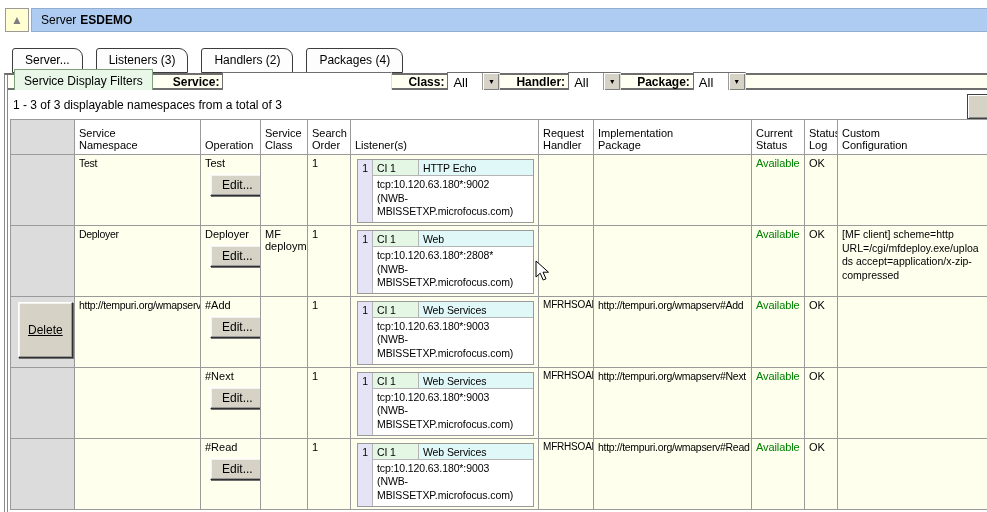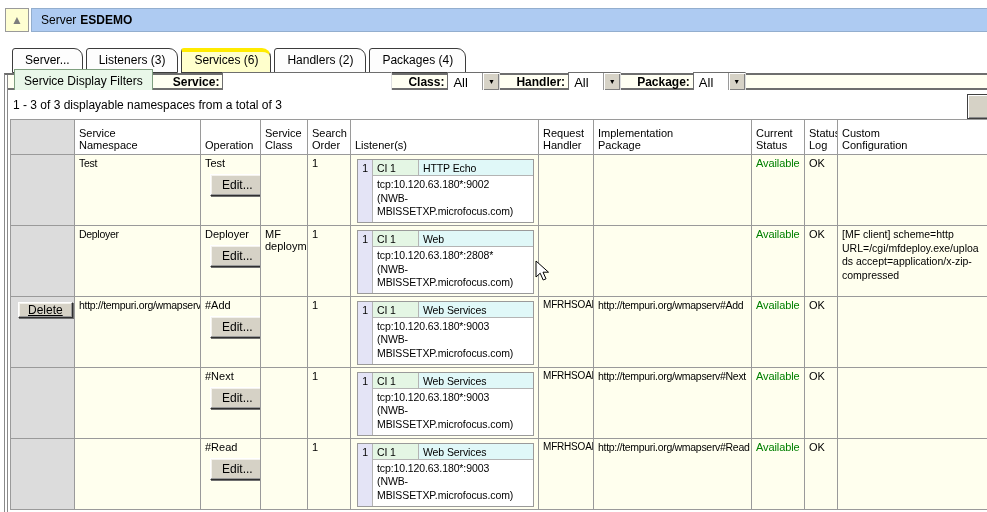--- a/index.html
+++ b/index.html
@@ -16,21 +16,21 @@
     display:flex; align-items:center; justify-content:center;
     color:#7d7d7d; font-size:12px; cursor:default; padding:0;
   }
   .title-bar {
     flex:1; background:#AECBF2; border:1px solid #93AECE; border-right:none;
     display:flex; align-items:center; padding-left:9px; font-size:12px;
   }
   .title-bar b { margin-left:4px; }
 
   
-  .tabs { display:flex; gap:3px; margin:16px 0 0 12px; align-items:flex-end; }
+  .tabs { display:flex; gap:13px; margin:16px 0 0 12px; align-items:flex-end; }
   .tab {
     background:#FDFDFD; border:1px solid #3c3c3c; border-bottom:1px solid #3c3c3c;
     border-radius:3px 9px 0 0; padding:4px 12px 5px 12px; font-size:12px; cursor:default;
   }
   .tab.active { background:#FFFFCC; border-top:4px solid #FFEB00; padding-top:1px; }
 
   
   .panel { margin-left:4px; border-top:2px solid #6e6e6e; border-left:1px solid #8a8a8a; }
   .panel-inner { border-left:1px solid #8a8a8a; margin-left:2px; padding-bottom:5px; }
 
@@ -81,21 +81,21 @@
   .c-custom { font-size:10.5px; line-height:1.3; word-wrap:break-word;margin-left:12px; }
 
   
   .btn3d {
     background:#D6D2C6; color:#000; font:12px "Liberation Sans",sans-serif;
     border:1px solid; border-color:#ffffff #303030 #303030 #ffffff;
     box-shadow: inset -1px -1px 0 #9a9a9a, inset 1px 1px 0 #f4f2ec, 1px 1px 0 #707070;
     padding:3px 10px; cursor:default;
   }
   .edit-btn { display:block; margin:5px 0 0 5px; padding:3px 11px; }
-  .delete-btn { margin:3px 0 4px 3px; padding:0 9px;text-decoration:underline; }
+  .delete-btn { margin:3px 0 4px 3px; padding:20px 9px;text-decoration:underline; }
 
   
   .lt { display:grid; grid-template-columns:15px 46px 1fr; width:177px; border:1px solid #9a9a9a; background:#fff; margin:2px 0 0 2px; font-size:10.5px; letter-spacing:-0.1px; }
   .lt-num  { grid-row:1 / 3; background:#E4E4F6; border-right:1px solid #b4b4b4; text-align:center; padding-top:2px; }
   .lt-ci   { background:#E4F6E4; border-right:1px solid #b4b4b4; border-bottom:1px solid #b4b4b4; padding:2px 4px 1px 4px; }
   .lt-name { background:#E0F8F8; border-bottom:1px solid #b4b4b4; padding:2px 4px 1px 4px; }
   .lt-addr { grid-column:2 / 4; padding:2px 4px 3px 4px; line-height:1.3; background:#fff; }
 
   
   .cursor { position:absolute; left:535px; top:260px; }
@@ -111,21 +111,20 @@
     </button>
     <div class="title-bar">
       <span>Server</span>
       <b>ESDEMO</b>
     </div>
   </div>
 
   <div class="tabs">
     <div class="tab">Server...</div>
     <div class="tab">Listeners (3)</div>
-    <div class="tab active">Services (6)</div>
     <div class="tab">Handlers (2)</div>
     <div class="tab">Packages (4)</div>
   </div>
 
   <div class="panel">
     <div class="panel-inner">
 
       <div class="filter-bar">
         <span class="filter-title">Service Display Filters</span>
         <span class="flabel">Service:</span>

